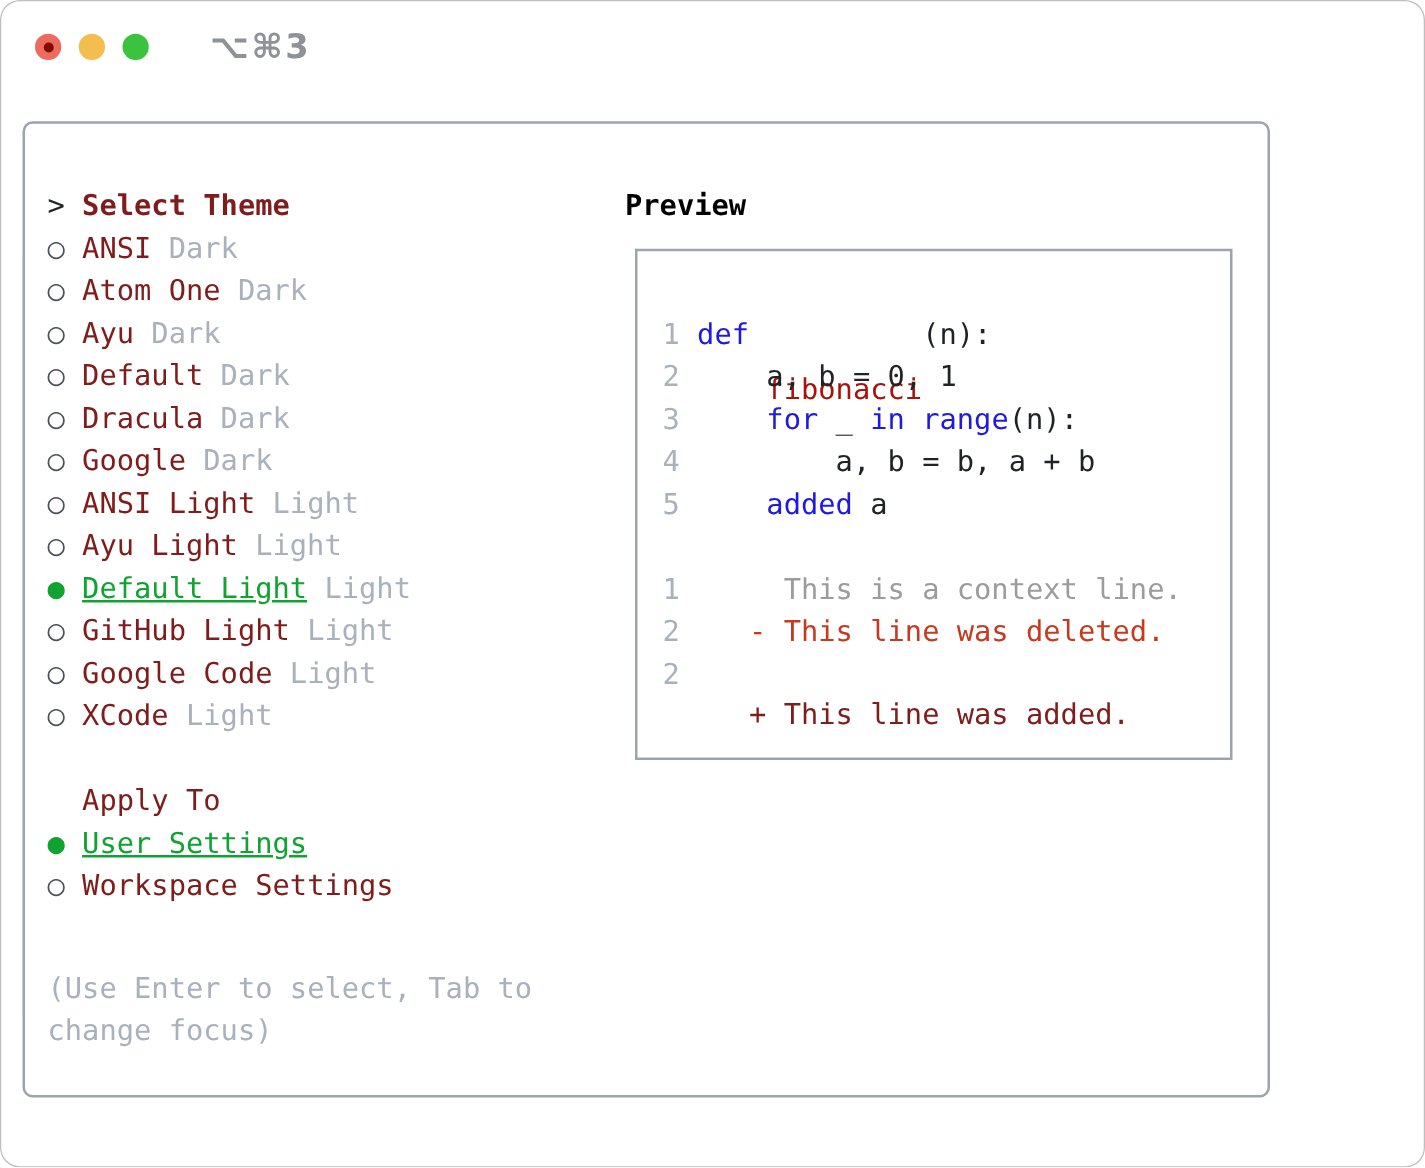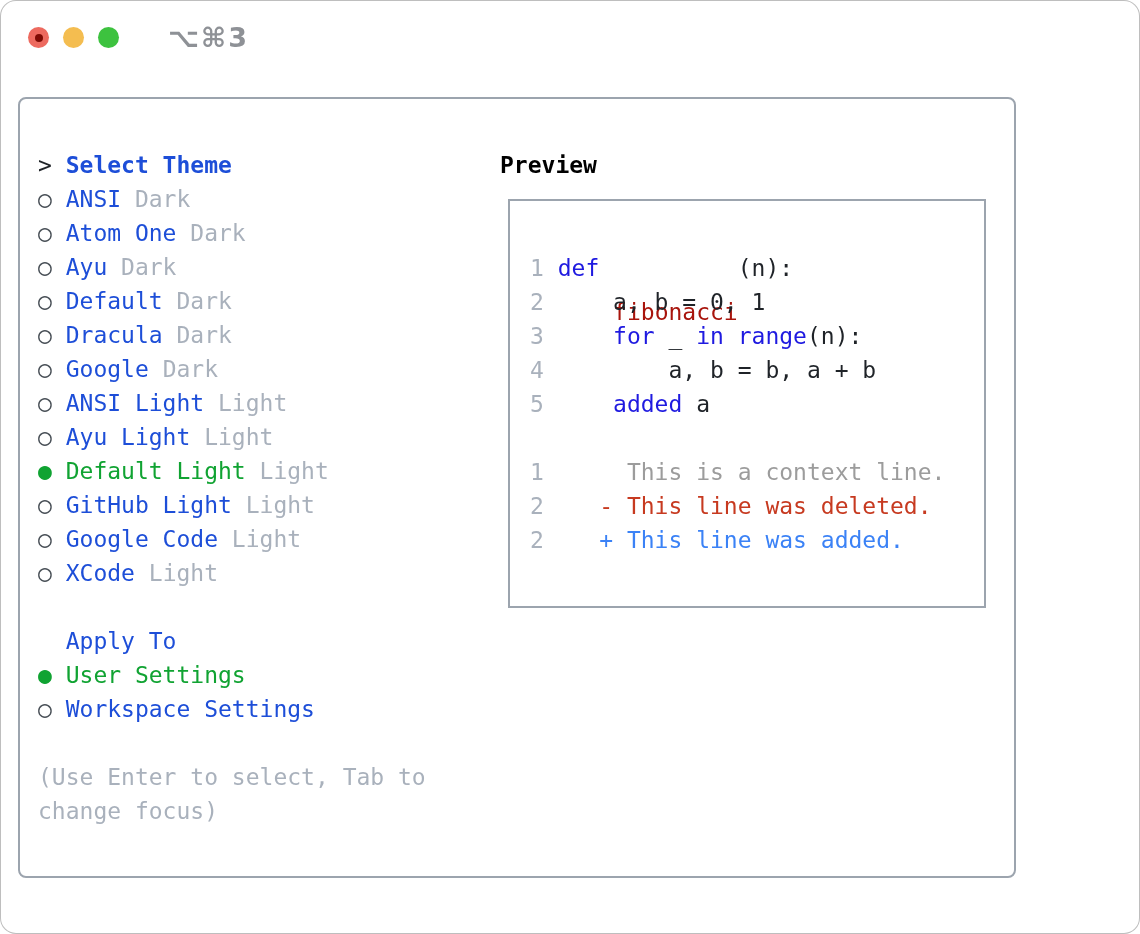--- a/index.html
+++ b/index.html
@@ -20,42 +20,42 @@
   
   .panel{position:absolute;left:18px;top:97px;width:998px;height:781px;border:2px solid #9CA4AE;
          border-radius:8px;box-sizing:border-box;font-size:23px;color:#1F2328;}
 
   .row{display:flex;gap:1ch;height:34px;line-height:34px;white-space:pre;align-items:baseline;}
   .marker{width:1ch;flex:0 0 auto;}
   .m-focus{color:#1F2328;}
   .m-open{color:#4A5158;}
   .m-sel{color:#10A332;}
   .hdr{font-weight:bold;color:#000000;}
-  .name{color:#1d4ed8;}
-  .name.sel{color:#10A332;}
+  .name{color:#7f1d1d;}
+  .name.sel{color:#10A332;text-decoration:underline;}
   .tag{color:#A9B1BC;}
 
   .list{position:absolute;left:18px;top:49px;}
   .apply-block{margin-top:34px;}
-  .hint-block{margin-top:34px;color:#A9B1BC;}
+  .hint-block{margin-top:48px;color:#A9B1BC;}
   .hint-block .row{gap:0;}
 
   
   .preview-title{position:absolute;left:480px;top:49px;line-height:34px;font-weight:bold;color:#000000;text-align:center;}
   .pbox{position:absolute;left:488px;top:100px;width:478px;height:409px;border:2px solid #9CA4AE;
         box-sizing:border-box;padding:50px 0 0 20px;overflow:hidden;background:#ffffff;}
   .cline{display:flex;height:34px;line-height:34px;white-space:pre;}
   .lnum{width:1ch;flex:0 0 auto;margin-right:1ch;color:#A9B1BC;}
   .diff-block{margin-top:34px;}
   .tk-p{color:#1F2328;}
   .tk-k{color:#1F1AE0;}
   .tk-f{color:#A8140C;margin-top:44px;}
   .tk-ctx{color:#9C9C9C;}
   .tk-del{color:#C73A20;}
-  .tk-add{color:#3b82f6;}
+  .tk-add{color:#7f1d1d;margin-top:32px;}
 </style>
 </head>
 <body>
 
 <div class="screen">
 
   <div class="titlebar">
     <div class="dot dot-red">
         <div class="inner"></div>
       </div>

